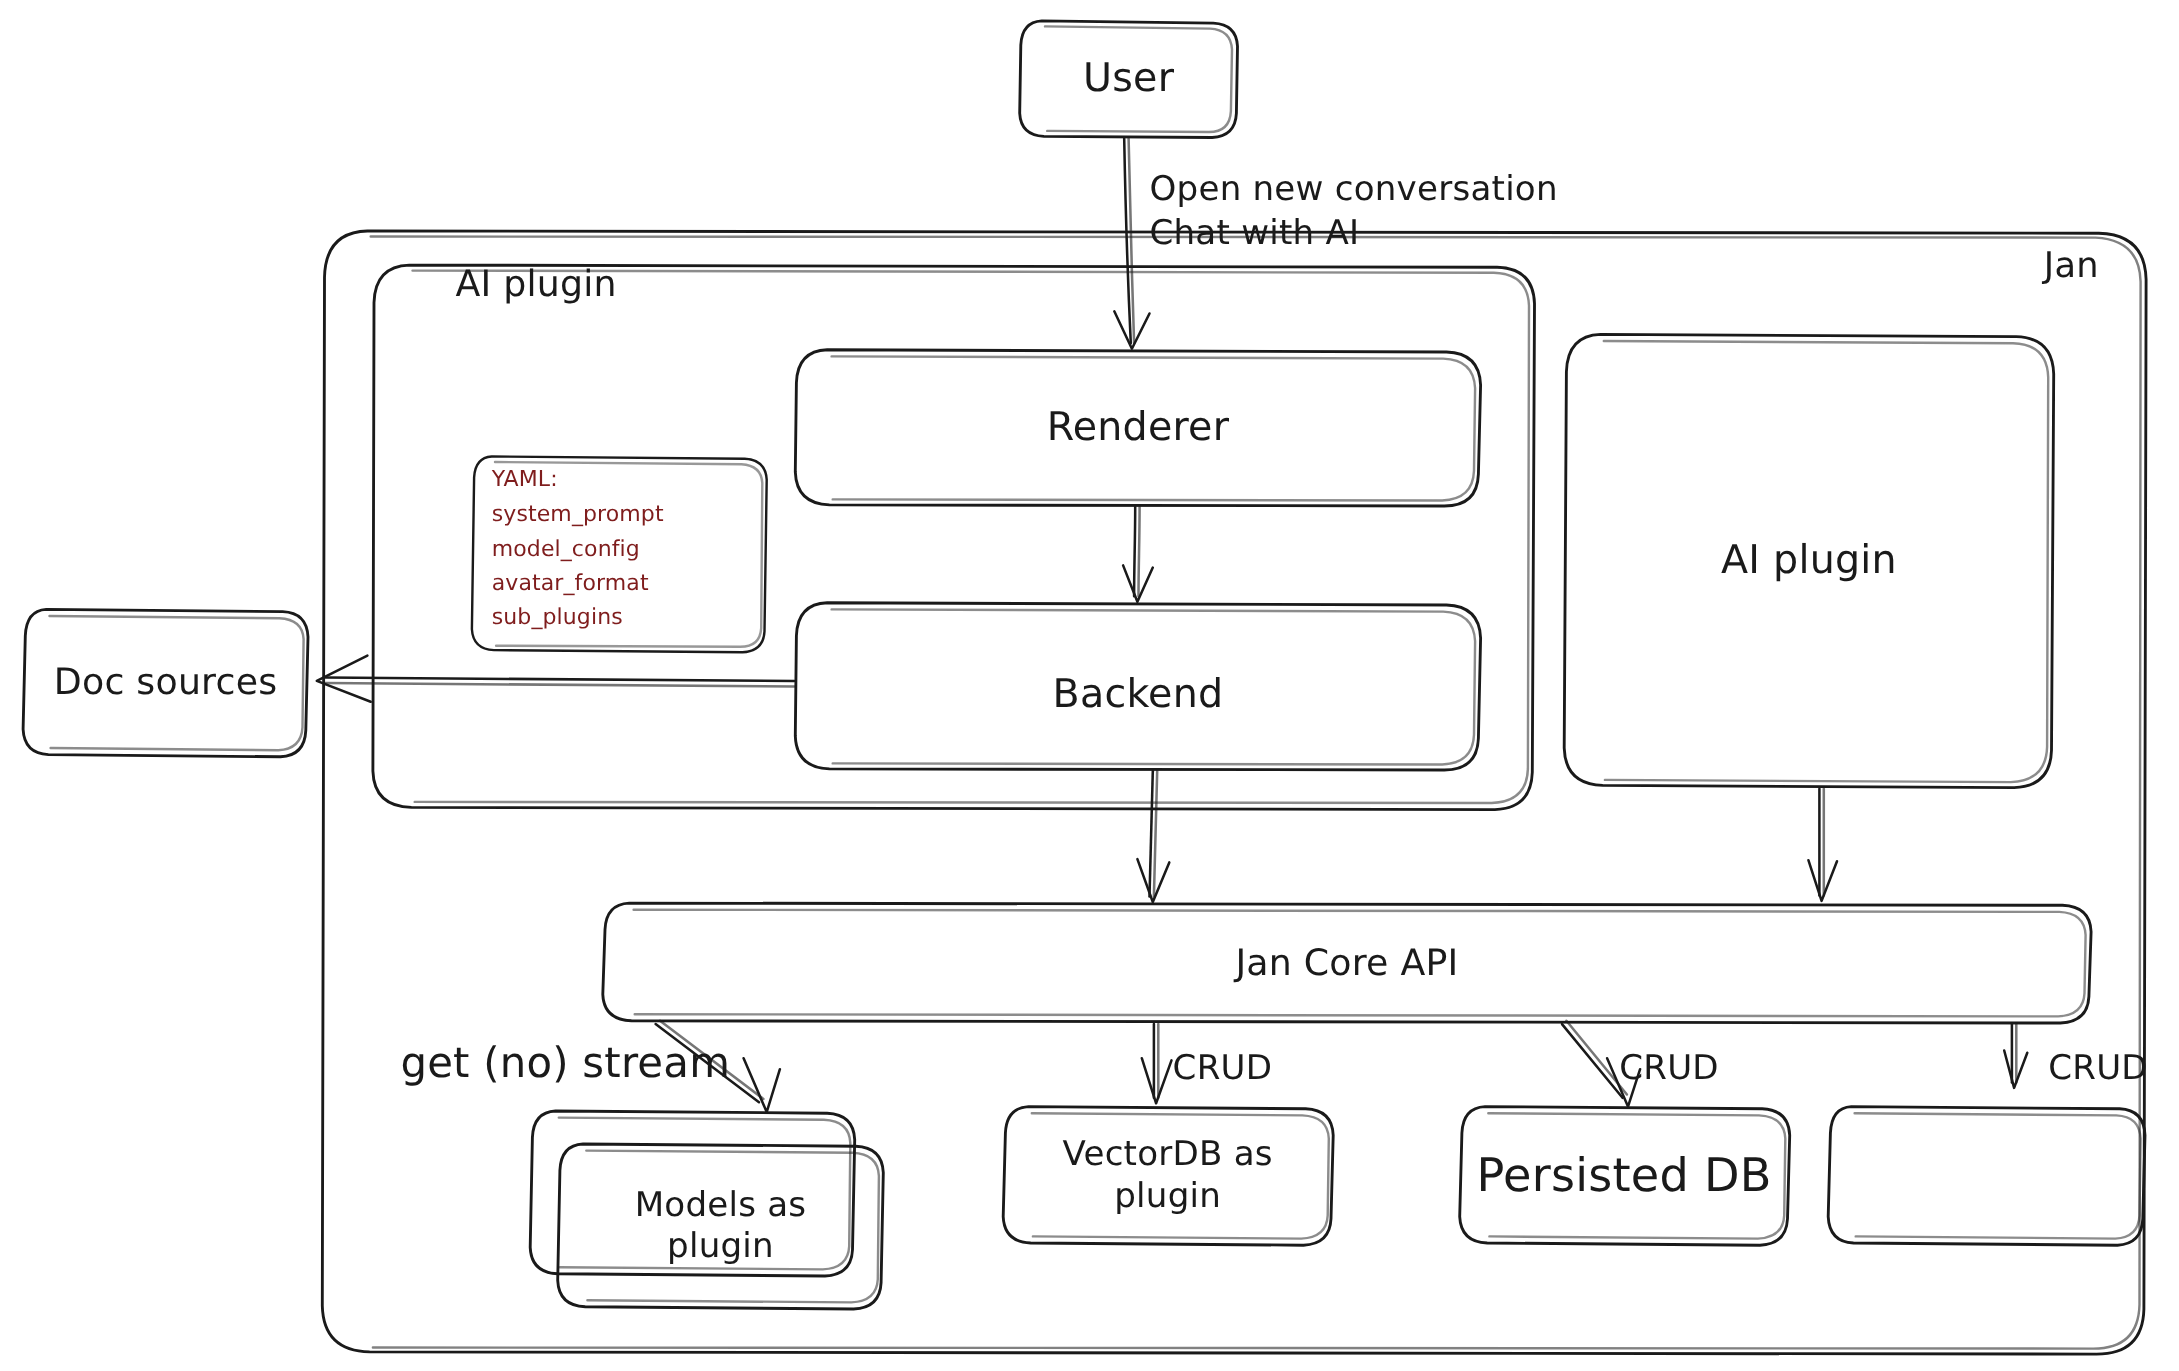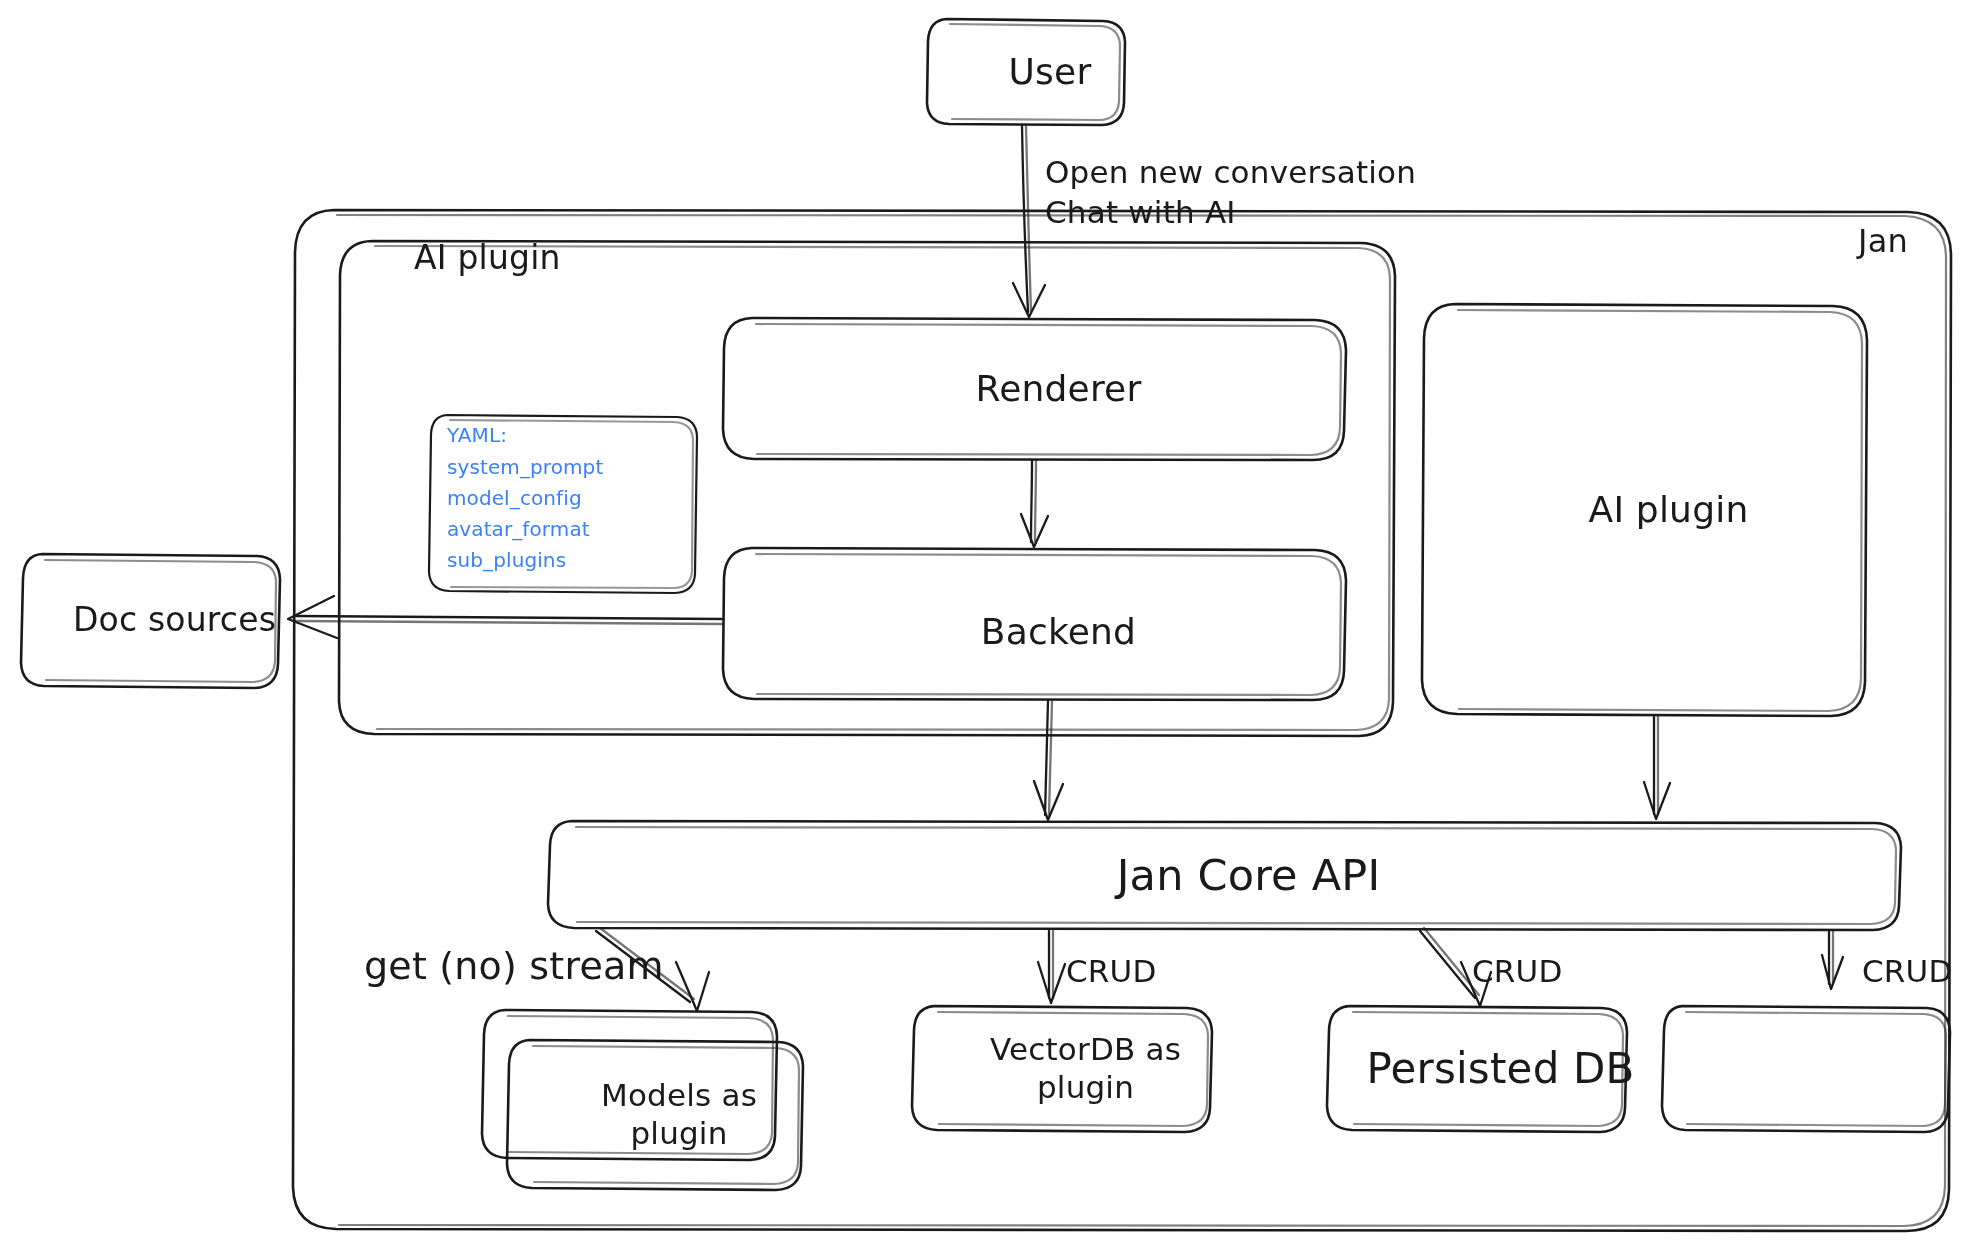--- a/index.html
+++ b/index.html
@@ -30,39 +30,38 @@
     display: flex;
     align-items: center;
     justify-content: center;
     text-align: center;
     color: #1a1a1a;
     font-family: "DejaVu Sans", sans-serif;
     line-height: 1.22;
     white-space: pre-line;
     pointer-events: none;
     letter-spacing: 0.2px;
-    padding-left: 24px;
   }
   .edge-label {
     position: absolute;
     color: #1a1a1a;
     font-family: "DejaVu Sans", sans-serif;
     line-height: 1.3;
     white-space: pre-line;
     letter-spacing: 0.2px;
   }
   .container-label {
     position: absolute;
     color: #1a1a1a;
     font-family: "DejaVu Sans", sans-serif;
     letter-spacing: 0.2px;
   }
   .yaml-text {
     position: absolute;
-    color: #3b82f6;
+    color: #7f1d1d;
     font-family: "DejaVu Sans", sans-serif;
     white-space: pre-line;
     line-height: 1.52;
     letter-spacing: 0.1px;
   }
   .hit {
     position: absolute;
   }
 </style>
 </head>
@@ -210,21 +209,21 @@
   <div class="container-label" style="left:414px; top:238px; font-size:33px;">AI plugin</div>
 
   <div class="node-label" style="left:927px; top:19px; width:198px; height:106px; font-size:36px;">User</div>
 
   <div class="node-label" style="left:723px; top:318px; width:623px; height:142px; font-size:36px;">Renderer</div>
 
   <div class="node-label" style="left:723px; top:556px; width:623px; height:152px; font-size:36px;">Backend</div>
 
   <div class="node-label" style="left:1422px; top:304px; width:445px; height:412px; font-size:36px;">AI plugin</div>
 
-  <div class="node-label" style="left:548px; top:821px; width:1353px; height:108px; font-size:43px;">Jan Core API</div>
+  <div class="node-label" style="left:548px; top:821px; width:1353px; height:108px; font-size:33px;">Jan Core API</div>
 
   <div class="node-label" style="left:509px; top:1042px; width:292px; height:146px; font-size:31px;">Models as
 plugin</div>
 
   <div class="node-label" style="left:912px; top:1006px; width:299px; height:126px; font-size:31px;">VectorDB as
 plugin</div>
 
   <div class="node-label" style="left:1327px; top:1006px; width:299px; height:126px; font-size:42px;">Persisted DB</div>
 
 

